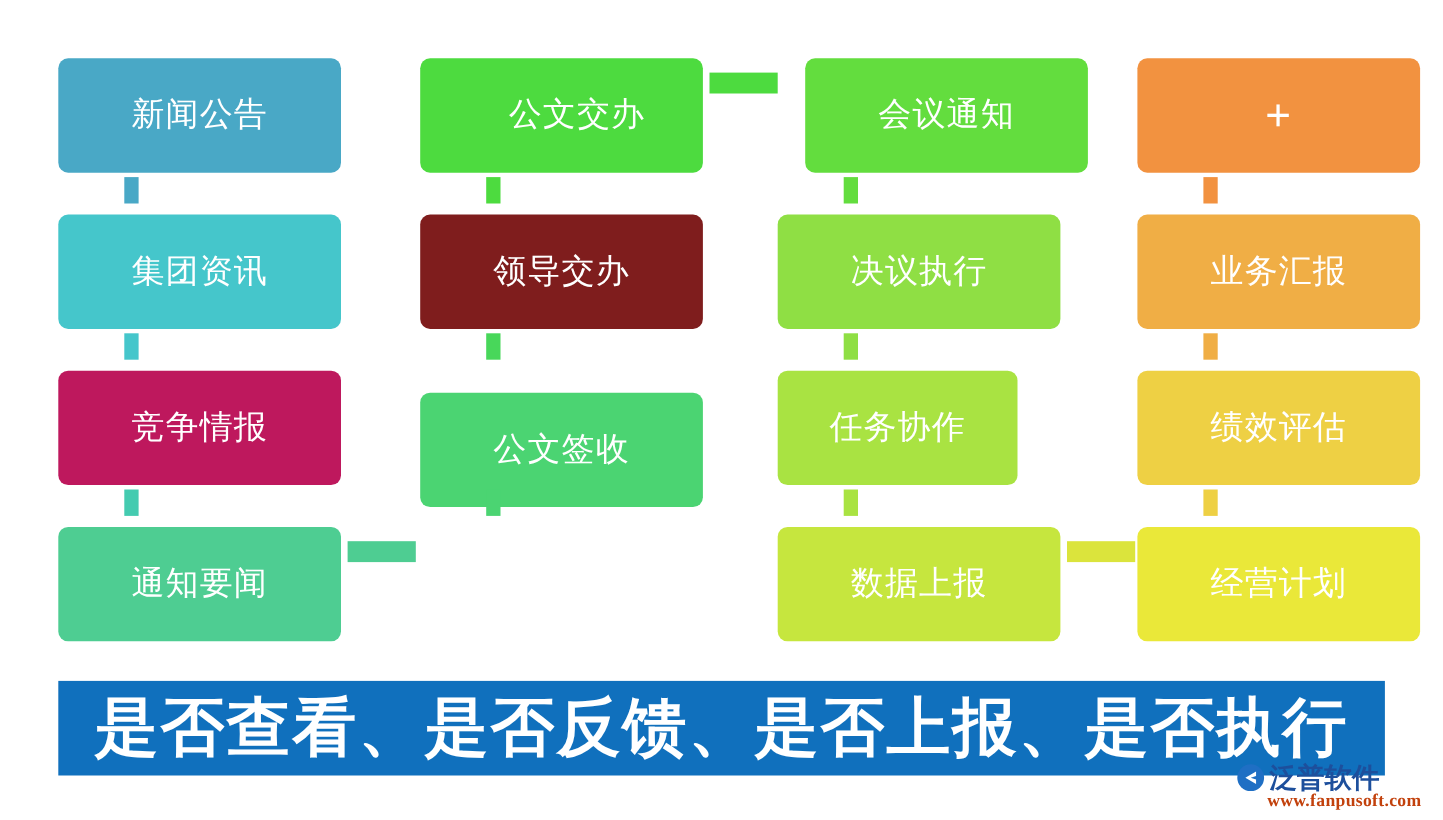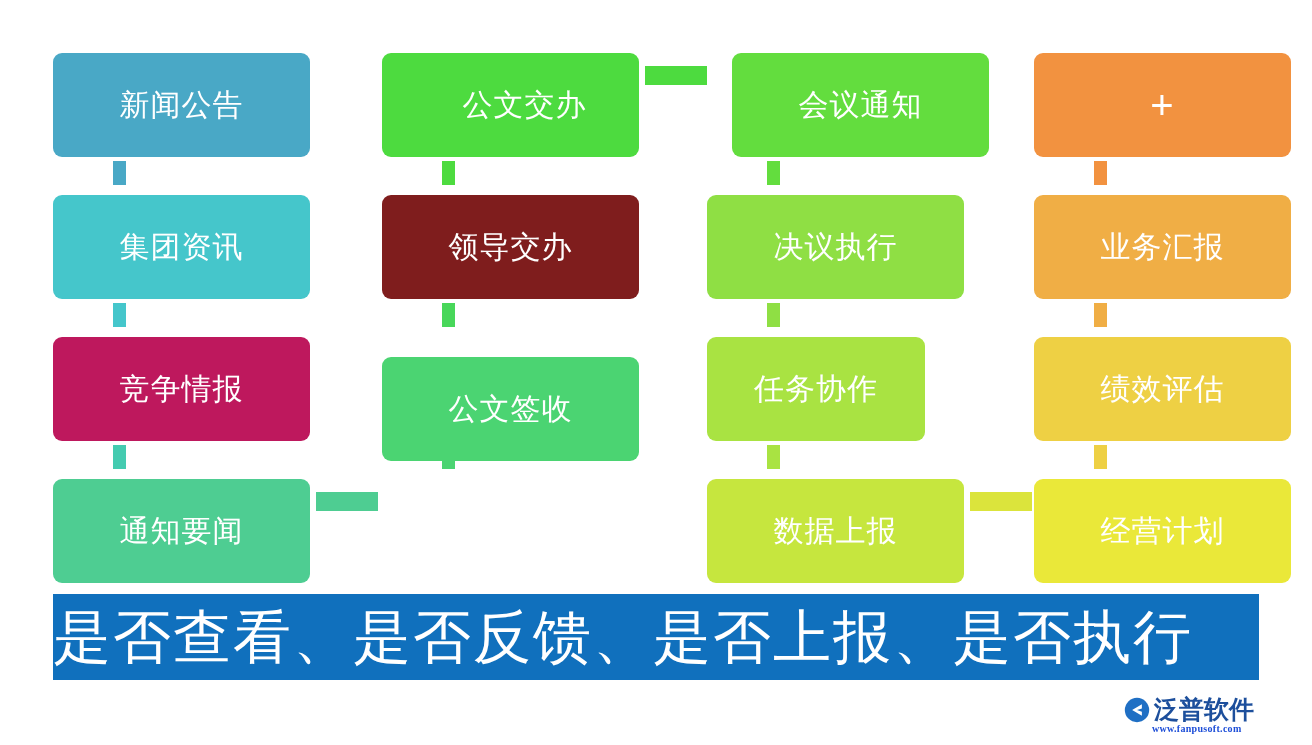--- a/index.html
+++ b/index.html
@@ -26,30 +26,32 @@
     line-height:1;
   }
   .card.plus{ font-size:40px; font-weight:400; }
 
   .connector{ position:absolute; }
   .connector.v{ width:13px; height:24px; }
   .connector.h{ height:19px; }
 
   .banner{
     position:absolute;
-    left:53px; top:594px;
+    left:53px; top:619px;
     width:1206px; height:86px;
     background:#1070bd;
     display:flex;
     align-items:center;
+    justify-content:center;
     color:#ffffff;
     font-size:58px;
     letter-spacing:2px;
     white-space:nowrap;
     line-height:1;
+    font-weight:bold;
   }
 
   .watermark{
     position:absolute;
     right:12px; bottom:6px;
     width:176px; height:48px;
     display:flex;
     flex-direction:column;
     align-items:flex-start;
     justify-content:center;
@@ -58,22 +60,22 @@
   .wm-mark{ width:26px; height:26px; flex:0 0 26px; }
   .wm-name{
     font-size:25px;
     color:#1d4f9c;
     font-weight:bold;
     letter-spacing:0px;
     line-height:1;
     font-family:"DejaVu Sans",sans-serif;
   }
   .wm-url{
-    font-size:10px;
-    color:#1d4ed8;
+    font-size:16px;
+    color:#c2410c;
     font-family:"Liberation Serif",serif;
     font-weight:bold;
     letter-spacing:0.3px;
     margin-left:28px;
     margin-top:1px;
     line-height:1;
   }
 </style>
 </head>
 <body>

